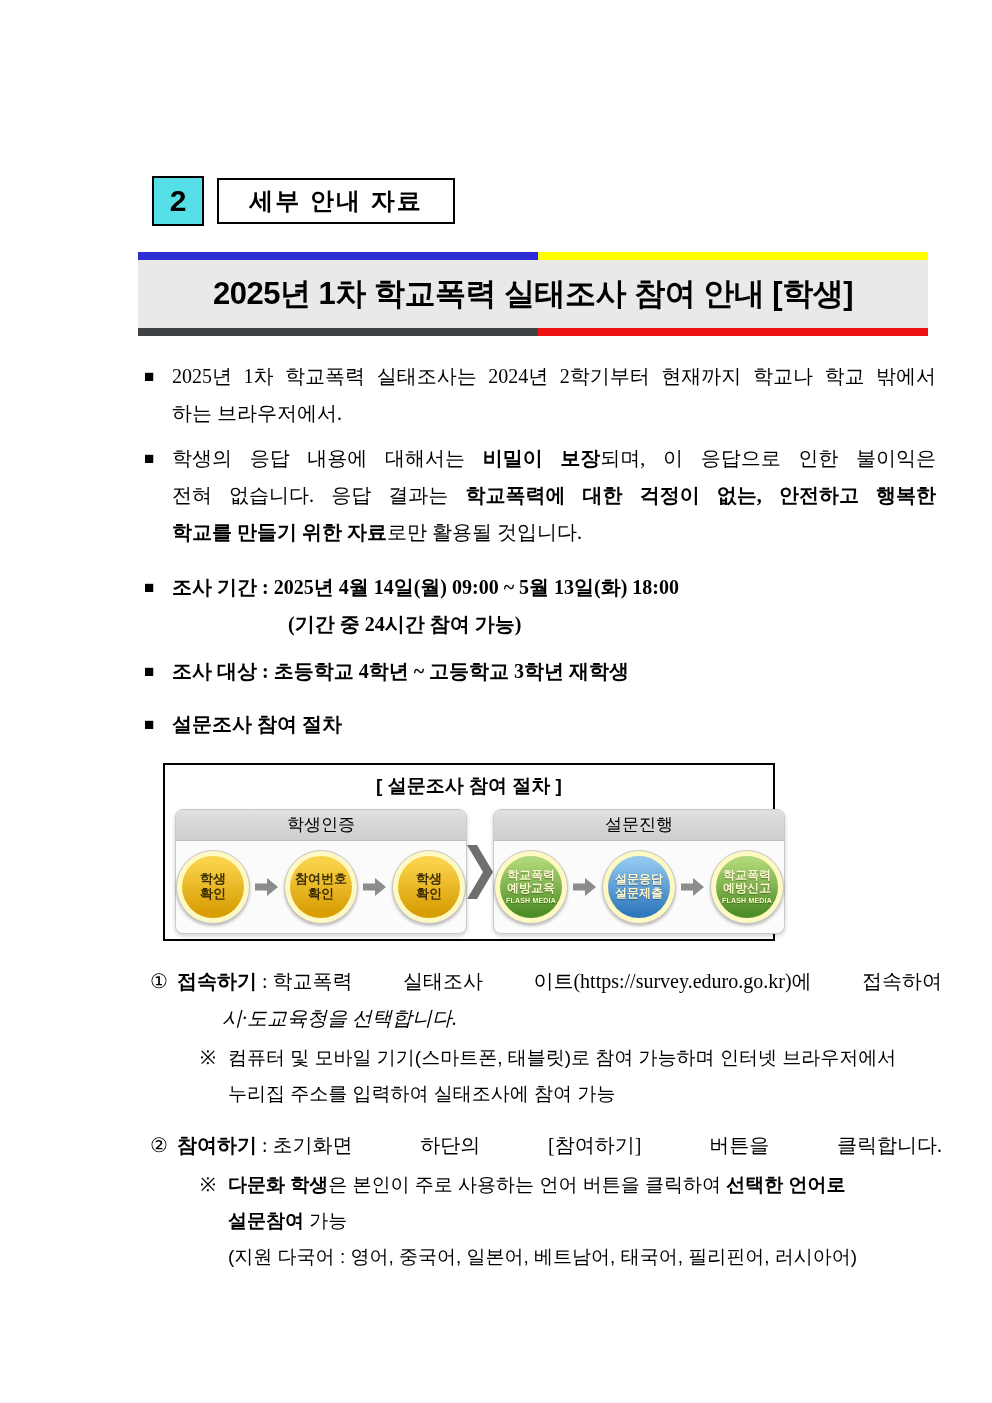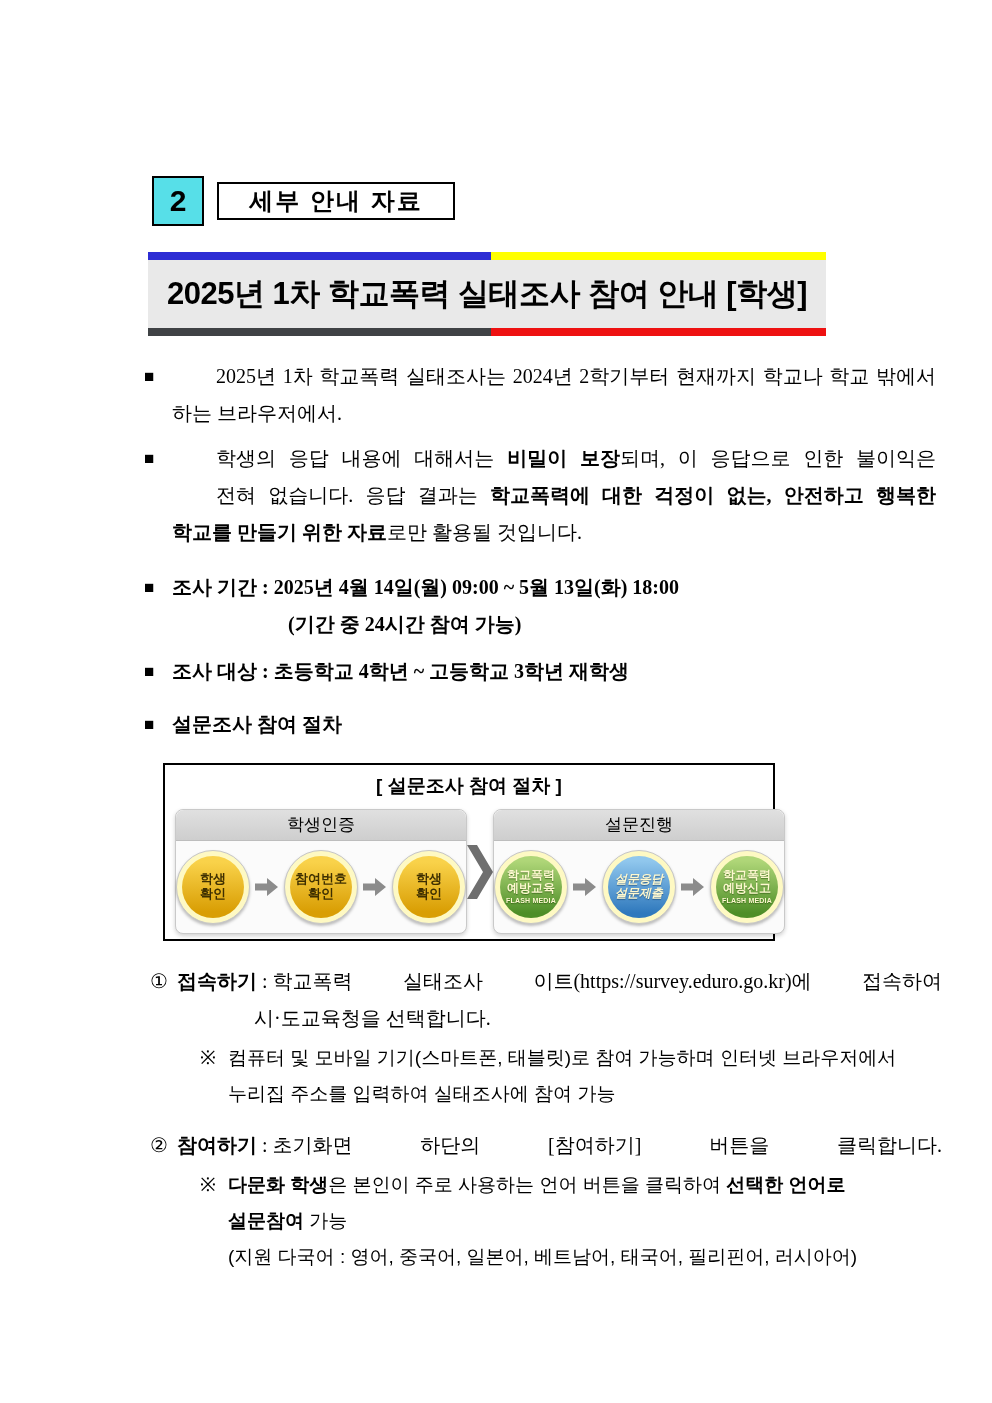--- a/index.html
+++ b/index.html
@@ -3,43 +3,43 @@
 <meta charset="utf-8">
 <style>
   html,body{margin:0;padding:0;background:#fff;}
   .page{position:relative;width:992px;height:1403px;background:#ffffff;overflow:hidden;color:#000;}
 
   
   .doc-header{position:absolute;top:176px;left:152px;display:flex;align-items:center;}
   .num-box{width:52px;height:50px;box-sizing:border-box;background:#57dfe8;border:2px solid #000;
     display:flex;align-items:center;justify-content:center;
     font:700 30px "Liberation Sans",sans-serif;}
-  .label-box{margin-left:13px;width:238px;height:38px;box-sizing:border-box;border:2px solid #000;
+  .label-box{margin-left:13px;width:238px;height:46px;box-sizing:border-box;border:2px solid #000;
     display:flex;align-items:center;justify-content:center;
     font:700 24px "Liberation Sans",sans-serif;letter-spacing:2px;}
 
   
-  .banner{position:absolute;top:252px;left:148px;width:678px;}
+  .banner{position:absolute;top:252px;left:138px;width:790px;}
   .banner-top,.banner-bottom{display:flex;height:8px;}
   .h-blue{width:50.6%;background:#2d2dd4;}
   .h-yellow{width:49.4%;background:#ffff00;}
   .h-dark{width:50.6%;background:#3f4245;}
   .h-red{width:49.4%;background:#ee1111;}
   .banner-body{background:#e9e9e9;height:68px;display:flex;align-items:center;justify-content:center;
     font:700 31px "Liberation Sans",sans-serif;letter-spacing:-0.5px;}
 
   
   .main{position:absolute;top:358px;left:144px;width:792px;
     font-family:"Liberation Serif",serif;font-size:20px;line-height:37px;}
   .bullet{display:flex;}
   .m-b1{margin-bottom:8px;} .m-b2{margin-bottom:18px;} .m-b3{margin-bottom:10px;}
   .m-b4{margin-bottom:16px;}
   .marker{width:28px;flex:none;font-size:17px;}
   .btext{flex:1;}
-  .just{text-align:justify;text-align-last:justify;margin-left:44px;}
+  .just{text-align:justify;text-align-last:justify;}
   .bold{font-weight:700;}
   .indent-period{margin-left:116px;}
 
   
   .diagram{position:absolute;top:763px;left:163px;width:612px;height:178px;box-sizing:border-box;
     border:2px solid #000;background:#fff;font-family:"Liberation Sans",sans-serif;}
   .d-title{text-align:center;font-weight:700;font-size:19px;margin-top:8px;}
   .d-row{display:flex;align-items:center;justify-content:space-between;padding:10px 10px 0;}
   .panel{width:350px;border:1px solid #c9c9c9;border-radius:8px;background:#fbfbfb;
     box-shadow:0 2px 4px rgba(0,0,0,.18);}
@@ -47,33 +47,33 @@
     background:linear-gradient(#e0e0e0,#cecece);border-bottom:1px solid #bdbdbd;border-radius:8px 8px 0 0;}
   .p-body{height:92px;display:flex;align-items:center;justify-content:center;gap:5px;}
   .cwrap{width:72px;height:72px;flex:none;border-radius:50%;background:#fef9c3;border:1px solid #c6c6c6;
     display:flex;align-items:center;justify-content:center;box-shadow:0 2px 3px rgba(0,0,0,.25);}
   .circle{width:62px;height:62px;border-radius:50%;display:flex;flex-direction:column;
     align-items:center;justify-content:center;font-weight:700;font-size:13px;line-height:1.15;text-align:center;}
   .gold{background:linear-gradient(180deg,#f9d24a 10%,#d99e04 90%);color:#3e2f00;}
   .green{background:linear-gradient(180deg,#afd678 8%,#4e8e27 92%);color:#fdf8cf;
     text-shadow:0 1px 1px rgba(30,70,0,.55);font-size:12px;}
   .blue-c{background:linear-gradient(180deg,#90c7ed 8%,#2f79bd 92%);color:#fdf8cf;
-    text-shadow:0 1px 1px rgba(0,40,80,.5);font-size:12px;font-style:italic;}
+    text-shadow:0 1px 1px rgba(0,40,80,.5);font-size:12px;}
   .sub{font-size:7px;font-weight:700;margin-top:1px;letter-spacing:.2px;}
   .arr,.chev{flex:none;}
 
   
   .steps{position:absolute;top:963px;left:150px;width:792px;
     font-family:"Liberation Serif",serif;font-size:20px;line-height:37px;}
   .step-row{display:flex;}
   .s-num{width:27px;flex:none;}
   .s-title{font-weight:700;flex:none;}
   .s-sep{flex:none;white-space:pre;}
   .s-text{flex:1;text-align:justify;text-align-last:justify;}
-  .s-line2{margin-left:104px;}
+  .s-line2{margin-left:72px;font-style:italic;}
   .note-row{display:flex;margin-left:50px;margin-top:3px;
     font-family:"Liberation Sans",sans-serif;font-size:19px;line-height:36px;}
   .n-mark{width:28px;flex:none;}
   .n-text{flex:1;}
   .n-cont{margin-left:78px;font-family:"Liberation Sans",sans-serif;font-size:19px;line-height:36px;}
   .gap-step{margin-top:15px;}
 </style>
 </head>
 <body>
 

